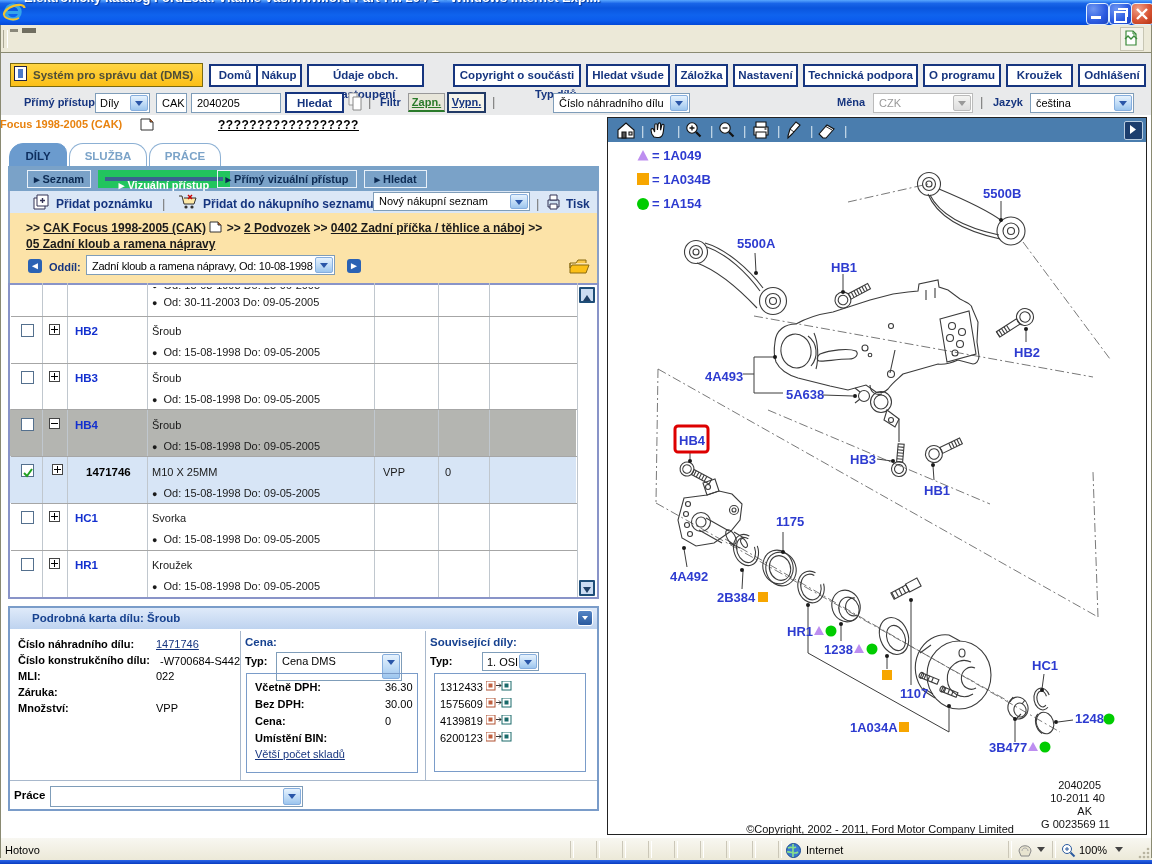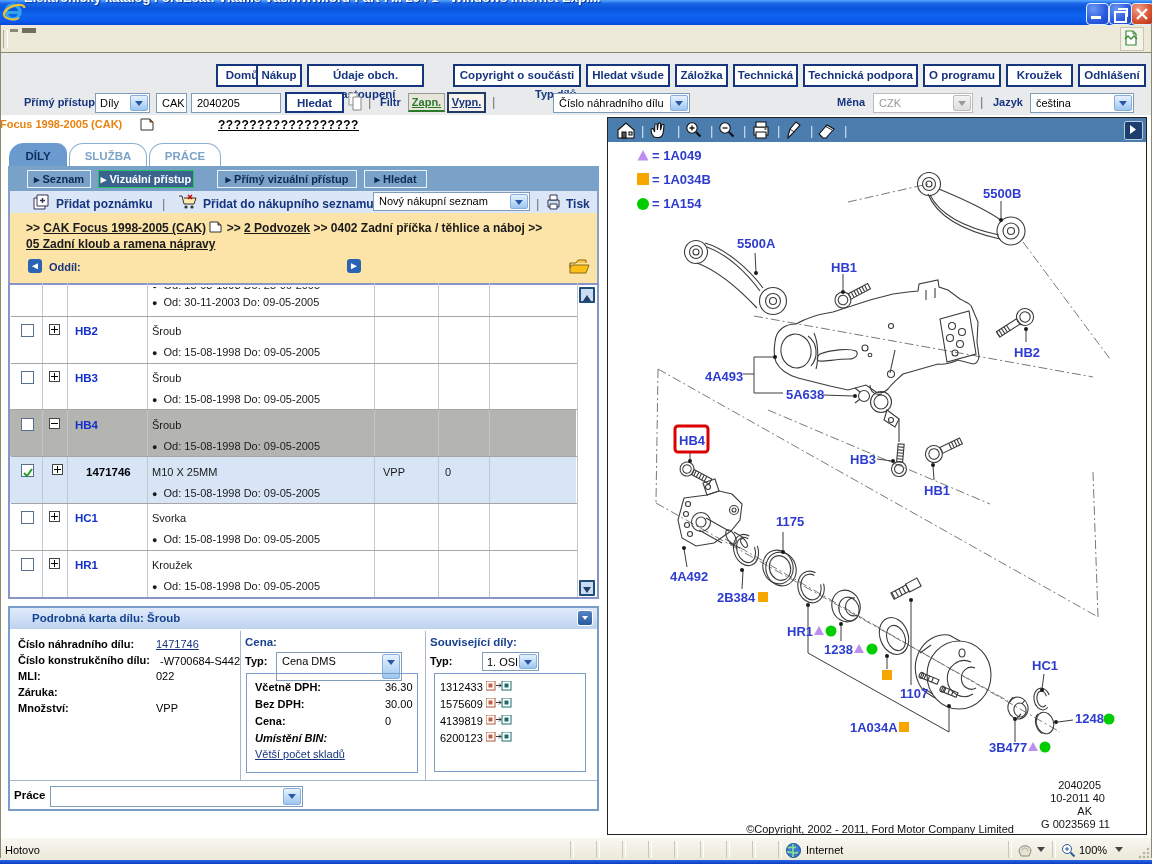--- a/index.html
+++ b/index.html
@@ -75,27 +75,28 @@
   <div id="ietoolbar" class="abs"></div>
   <div class="abs" style="left:3px;top:30px;width:3px;height:18px;border-left:1px solid #aaa795;border-right:1px solid #fff"></div>
   <div class="abs" style="left:10px;top:29px;width:8px;height:3px;background:#8a887a"></div>
     <div class="abs" style="left:22px;top:28px;width:14px;height:5px;background:#706e60"></div>
   <div id="brokenicon" class="abs"><svg width="20" height="20" viewBox="0 0 20 20">
         <path d="M5 3h7l3 3v11h-10z" fill="#fff" stroke="#3a8a3a" stroke-width="1.2"></path>
         <path d="M12 3v3h3" fill="none" stroke="#3a8a3a"></path>
         <path d="M4 11l3-3 3 3 3-3 3 3" fill="none" stroke="#3a8a3a" stroke-width="1.4"></path>
       </svg></div>
   <div id="topband" class="abs"></div>
-  <div class="abs menubtn" style="left:216px;width:52px;">Domů</div>
+  <div id="dmsbtn" class="abs"><span style="display:inline-block;width:11px;height:13px;background:#fff;border:1px solid #224;vertical-align:-2px;margin:0 6px 0 3px;"><span style="display:block;width:5px;height:9px;margin:2px 0 0 3px;background:#4a78c8"></span></span>Systém pro správu dat (DMS)</div>
+  <div class="abs menubtn" style="left:209px;width:52px;">Domů</div>
   <div class="abs menubtn" style="left:256px;width:46px;">Nákup</div>
   <div class="abs menubtn" style="left:307px;width:117px;">Údaje obch. zastoupení</div>
   <div class="abs menubtn" style="left:453px;width:128px;">Copyright o součásti</div>
   <div class="abs menubtn" style="left:586px;width:84px;">Hledat všude</div>
   <div class="abs menubtn" style="left:675px;width:53px;">Záložka</div>
-  <div class="abs menubtn" style="left:733px;width:65px;">Technická</div>
+  <div class="abs menubtn" style="left:733px;width:65px;">Nastavení</div>
   <div class="abs menubtn" style="left:803px;width:115px;">Technická podpora</div>
   <div class="abs menubtn" style="left:923px;width:78px;">O programu</div>
   <div class="abs menubtn" style="left:1006px;width:67px;">Kroužek</div>
   <div class="abs menubtn" style="left:1078px;width:68px;">Odhlášení</div>
 
   <div class="abs lbl" style="left:24px;top:96px;">Přímý přístup</div>
   <div class="abs combo" style="left:95px;top:93px;width:55px;height:20px;padding:3px 0 0 4px;">Díly<span class="cbtn"></span></div>
   <div class="abs combo" style="left:156px;top:93px;width:31px;height:20px;padding:3px 0 0 5px;">CAK</div>
   <div class="abs combo" style="left:191px;top:93px;width:90px;height:20px;padding:3px 0 0 5px;">2040205</div>
   <div class="abs" style="left:285px;top:92px;width:59px;height:21px;background:#fff;border:2px solid #16357f;color:#16357f;font-weight:bold;font-size:11.5px;text-align:center;line-height:18px;box-sizing:border-box;">Hledat</div>
@@ -122,21 +123,21 @@
       <path d="M10 2v3h3" fill="#e87020" stroke="#333"></path>
     </svg>
   <div class="abs" style="left:218px;top:118px;color:#000;font-weight:bold;font-size:12px;text-decoration:underline;letter-spacing:0.5px;">??????????????????</div>
 
   <div class="abs" style="left:9px;top:143px;width:58px;height:24px;background:#6b9bce;border:1px solid #6b9bce;border-radius:14px 10px 0 0;color:#0d2d5e;font-weight:bold;font-size:11.5px;text-align:center;line-height:24px;box-sizing:border-box;">DÍLY</div>
   <div class="abs" style="left:69px;top:143px;width:78px;height:23px;background:#fff;border:1px solid #8cb0d4;border-bottom:none;border-radius:14px 14px 0 0;color:#7ba3c8;font-weight:bold;font-size:11.5px;text-align:center;line-height:24px;box-sizing:border-box;">SLUŽBA</div>
   <div class="abs" style="left:149px;top:143px;width:72px;height:23px;background:#fff;border:1px solid #8cb0d4;border-bottom:none;border-radius:14px 14px 0 0;color:#7ba3c8;font-weight:bold;font-size:11.5px;text-align:center;line-height:24px;box-sizing:border-box;">PRÁCE</div>
 
   <div class="abs" style="left:8px;top:166px;width:591px;height:25px;background:#7aa2c8;"></div>
   <div class="abs" style="left:27px;top:170px;width:64px;height:18px;border:1px solid #e9f1f9;color:#0c2a52;font-weight:bold;font-size:11px;text-align:center;line-height:16px;box-sizing:border-box;">▸ Seznam</div>
-  <div class="abs" style="left:98px;top:170px;width:96px;height:18px;border:1px solid #22c55e;background:#3a648f;color:#fff;font-weight:bold;font-size:11px;text-align:center;line-height:16px;box-sizing:border-box;">▸ Vizuální přístup</div>
+  <div class="abs" style="left:98px;top:170px;width:132px;height:18px;border:7px solid #22c55e;background:#3a648f;color:#fff;font-weight:bold;font-size:11px;text-align:center;line-height:16px;box-sizing:border-box;">▸ Vizuální přístup</div>
   <div class="abs" style="left:217px;top:170px;width:140px;height:18px;border:1px solid #e9f1f9;color:#0c2a52;font-weight:bold;font-size:11px;text-align:center;line-height:16px;box-sizing:border-box;">▸ Přímý vizuální přístup</div>
   <div class="abs" style="left:364px;top:170px;width:63px;height:18px;border:1px solid #e9f1f9;color:#0c2a52;font-weight:bold;font-size:11px;text-align:center;line-height:16px;box-sizing:border-box;">▸ Hledat</div>
 
   <div class="abs" style="left:8px;top:191px;width:591px;height:22px;background:#dbe7f6;"></div>
   <svg class="abs" style="left:33px;top:194px" width="17" height="16">
       <path d="M1 4h11v11h-11z" fill="#fff" stroke="#335"></path>
       <path d="M4 1h11v11h-11z" fill="#fff" stroke="#335"></path>
       <path d="M7 6.5h5M9.5 4v5" stroke="#335" stroke-width="1.4"></path>
     </svg>
   <div class="abs crumb" style="left:56px;top:197px;">Přidat poznámku</div>
@@ -154,24 +155,25 @@
       <path d="M3 6h11v7h-11z" fill="#cfe0f0" stroke="#335"></path>
       <path d="M5 1h7v5h-7z" fill="#fff" stroke="#335"></path>
       <path d="M5 10h7v5h-7z" fill="#fff" stroke="#335"></path>
     </svg>
   <div class="abs crumb" style="left:566px;top:197px;">Tisk</div>
 
   <div class="abs" style="left:8px;top:213px;width:591px;height:70px;background:#fce3a8;"></div>
   <div class="abs" style="left:26px;top:220px;width:560px;line-height:16px;font-size:12px;font-weight:bold;color:#1a1a1a;">&gt;&gt; <a style="color:#1a1a1a;text-decoration:underline">CAK Focus 1998-2005 (CAK)</a> <svg width="14" height="12" style="vertical-align:-1px">
         <path d="M1 1h8l3 3v7h-11z" fill="#fff" stroke="#333"></path>
         <path d="M9 1v3h3" fill="#e87020" stroke="#333"></path>
-      </svg> &gt;&gt; <a style="color:#1a1a1a;text-decoration:underline">2 Podvozek</a> &gt;&gt; <a style="color:#1a1a1a;">0402 Zadní příčka / těhlice a náboj</a> &gt;&gt;<br><a style="color:#1a1a1a;text-decoration:underline">05 Zadní kloub a ramena nápravy</a></div>
+      </svg> &gt;&gt; <a style="color:#1a1a1a;text-decoration:underline">2 Podvozek</a> &gt;&gt; <a style="color:#1a1a1a;text-decoration:underline">0402 Zadní příčka / těhlice a náboj</a> &gt;&gt;<br><a style="color:#1a1a1a;text-decoration:underline">05 Zadní kloub a ramena nápravy</a></div>
 
   <div class="abs" style="left:28px;top:259px;width:14px;height:14px;background:#2a62b4;border-radius:3px;color:#fff;font-size:10px;text-align:center;line-height:14px;">◄</div>
   <div class="abs lbl" style="left:49px;top:261px;">Oddíl:</div>
+  <div class="abs combo" style="left:86px;top:255px;width:249px;height:20px;padding:4px 0 0 5px;font-size:11px;letter-spacing:-0.25px;">Zadní kloub a ramena nápravy, Od: 10-08-1998<span class="cbtn"></span></div>
   <div class="abs" style="left:347px;top:259px;width:14px;height:14px;background:#2a62b4;border-radius:3px;color:#fff;font-size:10px;text-align:center;line-height:14px;">►</div>
   <svg class="abs" style="left:568px;top:258px" width="22" height="18">
       <path d="M2 5h6l2-3h8v3" fill="#f9c84a" stroke="#8a6a10"></path>
       <path d="M2 5v10h16l3-8h-17l-2 3z" fill="#fbbf17" stroke="#8a6a10"></path>
     </svg>
   <div class="abs" style="left:8px;top:191px;width:2px;height:92px;background:#8aa0c8;"></div>
   <div class="abs" style="left:597px;top:191px;width:2px;height:92px;background:#8aa0c8;"></div>
 
   <div class="abs" style="left:8px;top:283px;width:591px;height:316px;background:#fff;border:2px solid #8994c8;border-top:2px solid #8994c8;box-sizing:border-box;overflow:hidden;">
     <div class="abs" style="left:397px;top:128px;width:166px;height:45px;"></div>
@@ -263,21 +265,21 @@
   <div class="abs dhead" style="left:245px;top:636px;">Cena:</div>
   <div class="abs dlbl" style="left:245px;top:655px;">Typ:</div>
   <div class="abs combo" style="left:276px;top:652px;width:126px;height:29px;padding:2px 0 0 5px;">Cena DMS<span class="cbtn"></span></div>
   <div class="abs" style="left:246px;top:673px;width:172px;height:100px;border:1px solid #7a9cc9;box-sizing:border-box;"></div>
   <div class="abs dlbl" style="left:255px;top:681px;">Včetně DPH:</div>
   <div class="abs" style="left:385px;top:681px;font-size:11px;">36.30</div>
   <div class="abs dlbl" style="left:255px;top:698px;">Bez DPH:</div>
   <div class="abs" style="left:385px;top:698px;font-size:11px;">30.00</div>
   <div class="abs dlbl" style="left:255px;top:715px;">Cena:</div>
   <div class="abs" style="left:385px;top:715px;font-size:11px;">0</div>
-  <div class="abs dlbl" style="left:255px;top:732px;font-style:italic;">Umístění BIN:</div>
+  <div class="abs dlbl" style="left:255px;top:732px;">Umístění BIN:</div>
   <div class="abs" style="left:255px;top:748px;font-size:11px;color:#16357f;text-decoration:underline;">Větší počet skladů</div>
 
   <div class="abs dhead" style="left:430px;top:636px;">Související díly:</div>
   <div class="abs dlbl" style="left:430px;top:655px;">Typ:</div>
   <div class="abs combo" style="left:482px;top:652px;width:57px;height:19px;padding:3px 0 0 4px;font-size:11px;">1. OSI<span class="cbtn"></span></div>
   <div class="abs" style="left:434px;top:673px;width:152px;height:99px;border:1px solid #7a9cc9;box-sizing:border-box;"></div>
   <div class="abs" style="left:440px;top:681px;font-size:11px;">1312433 <svg width="26" height="10">
         <rect x="0" y="0" width="9" height="9" fill="#fff" stroke="#b05030"></rect>
         <rect x="2.5" y="2.5" width="4" height="4" fill="#c06040"></rect>
         <path d="M10 4.5h5m-2-2l2 2-2 2" stroke="#333" fill="none"></path>

